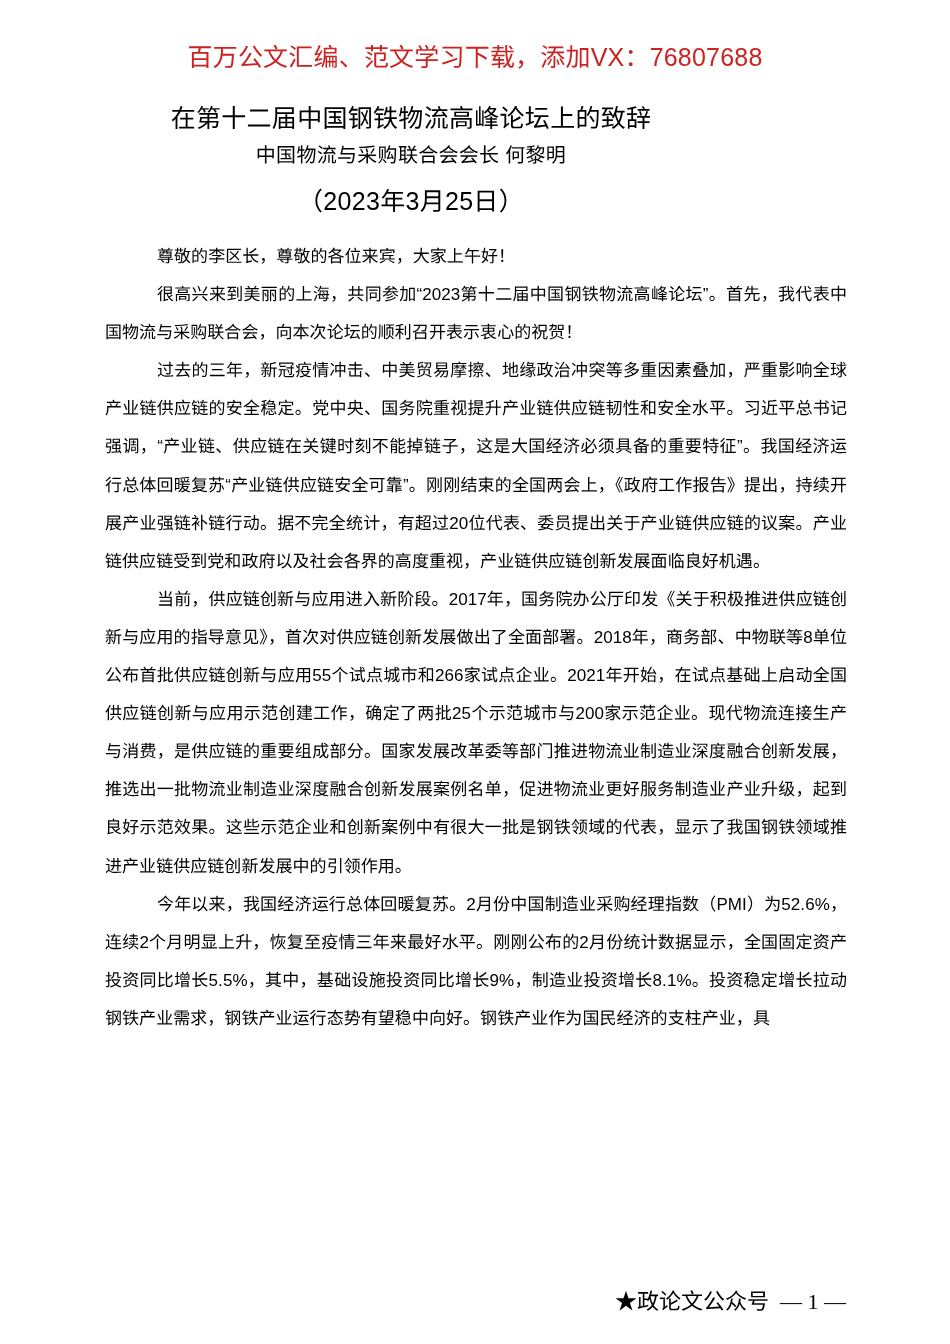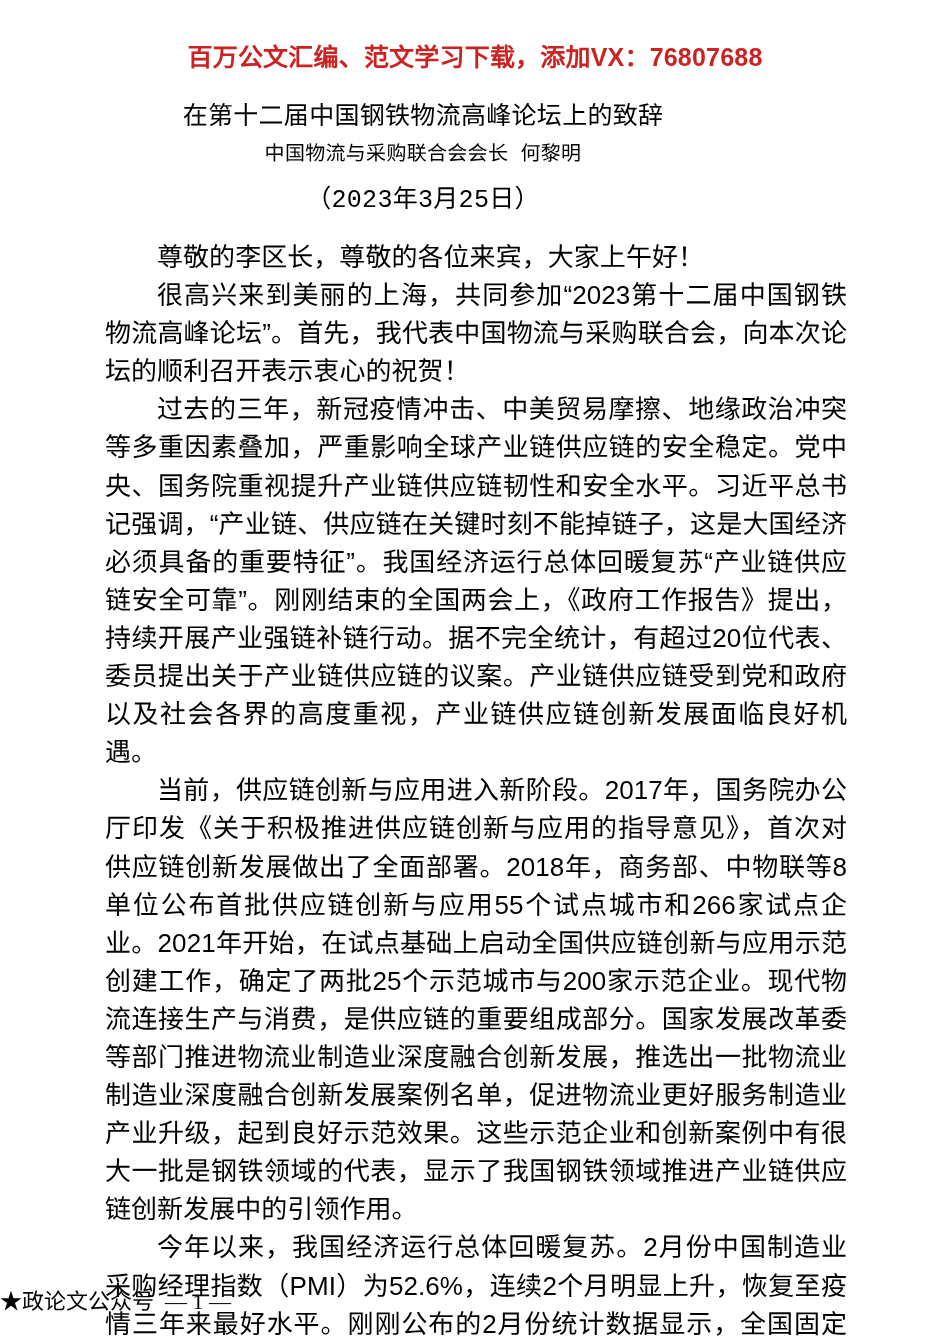--- a/index.html
+++ b/index.html
@@ -29,32 +29,31 @@
   
   .promo-banner {
     position: absolute;
     top: 42px;
     left: 0;
     width: 950px;
     text-align: center;
     font-size: 25px;
     line-height: 30px;
     letter-spacing: 0.2px;
-    font-weight: 700;
+    font-weight: 400;
     white-space: nowrap;
   }
 
   
   .title-block {
     position: absolute;
     top: 100px;
-    left: 12px;
+    left: 0;
     width: 822px;
     text-align: center;
-    font-family: Liberation Mono, monospace;
   }
   .doc-title {
     font-size: 25px;
     line-height: 36px;
     letter-spacing: 0.3px;
     white-space: nowrap;
   }
   .doc-byline {
     font-size: 20px;
     line-height: 36px;
@@ -71,38 +70,39 @@
   }
 
   
   .body-copy {
     position: absolute;
     top: 238px;
     left: 105px;
     width: 742px;
   }
   .para {
-    font-size: 26px;
+    font-size: 17px;
     line-height: 38.1px;
     text-indent: 52px;
     text-align: justify;
     text-justify: inter-ideograph;
     margin: 0;
     letter-spacing: 0.05px;
     word-break: break-all;
   }
 
   
   .footer {
     position: absolute;
     left: 0;
     top: 1288px;
     width: 950px;
     padding-right: 104px;
     box-sizing: border-box;
+    text-align: right;
   }
   .footer-line {
     font-family: "Liberation Serif", "DejaVu Serif", serif;
     font-size: 22px;
     line-height: 28px;
     white-space: pre;
   }
 </style>
 </head>
 <body>

